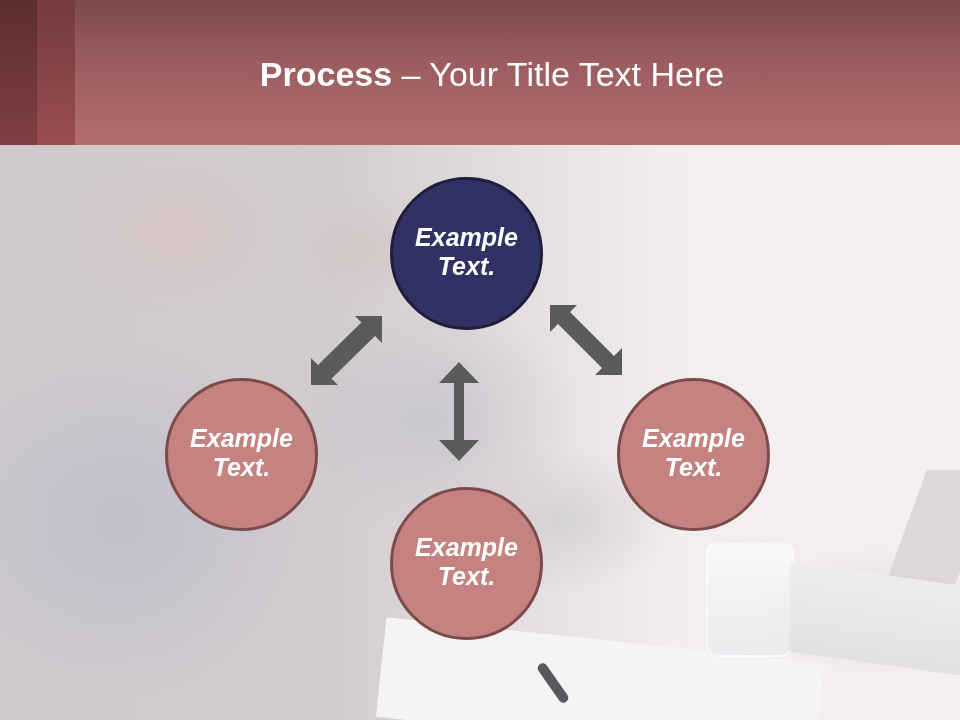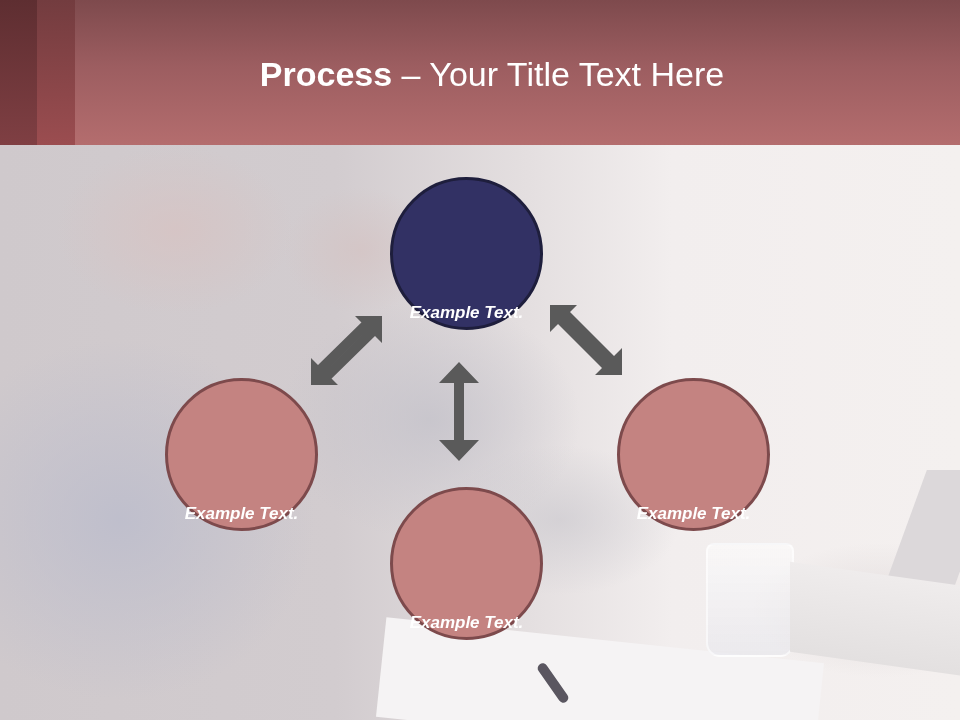--- a/index.html
+++ b/index.html
@@ -31,22 +31,22 @@
   .header { position:absolute; left:0; top:0; width:960px; height:145px;
     background:linear-gradient(180deg,#7e4a4d 0%,#9c5d60 45%,#b46d6e 100%); }
   .band1 { position:absolute; left:0; top:0; width:37px; height:145px; background:linear-gradient(180deg,#5e2e31,#7f3f43); }
   .band2 { position:absolute; left:37px; top:0; width:38px; height:145px; background:linear-gradient(180deg,#733c3f,#9b4d50); }
   .title { position:absolute; left:0; top:50px; width:984px; text-align:center; color:#ffffff; font-size:34px; line-height:48px; white-space:nowrap; }
   .title b { font-weight:bold; }
   .title .rest { font-weight:normal; }
 
   
   .node { position:absolute; width:153px; height:153px; border-radius:50%; box-sizing:border-box;
-    display:flex; align-items:flex-end; justify-content:center; text-align:center;
-    color:#ffffff; font-style:italic; font-weight:bold; font-size:17px; line-height:29px; }
+    display:flex; align-items:center; justify-content:center; text-align:center;
+    color:#ffffff; font-style:italic; font-weight:bold; font-size:25px; line-height:29px; }
   .node .txt { display:block; width:120px; margin-top:-4px; }
   .node.dark { background:#323164; border:3px solid #1e1e3c; }
   .node.rose { background:#c48381; border:3px solid #7d4a4c; }
 
   .arrow { position:absolute; }
 </style>
 </head>
 <body>
 
 <div class="slide">

